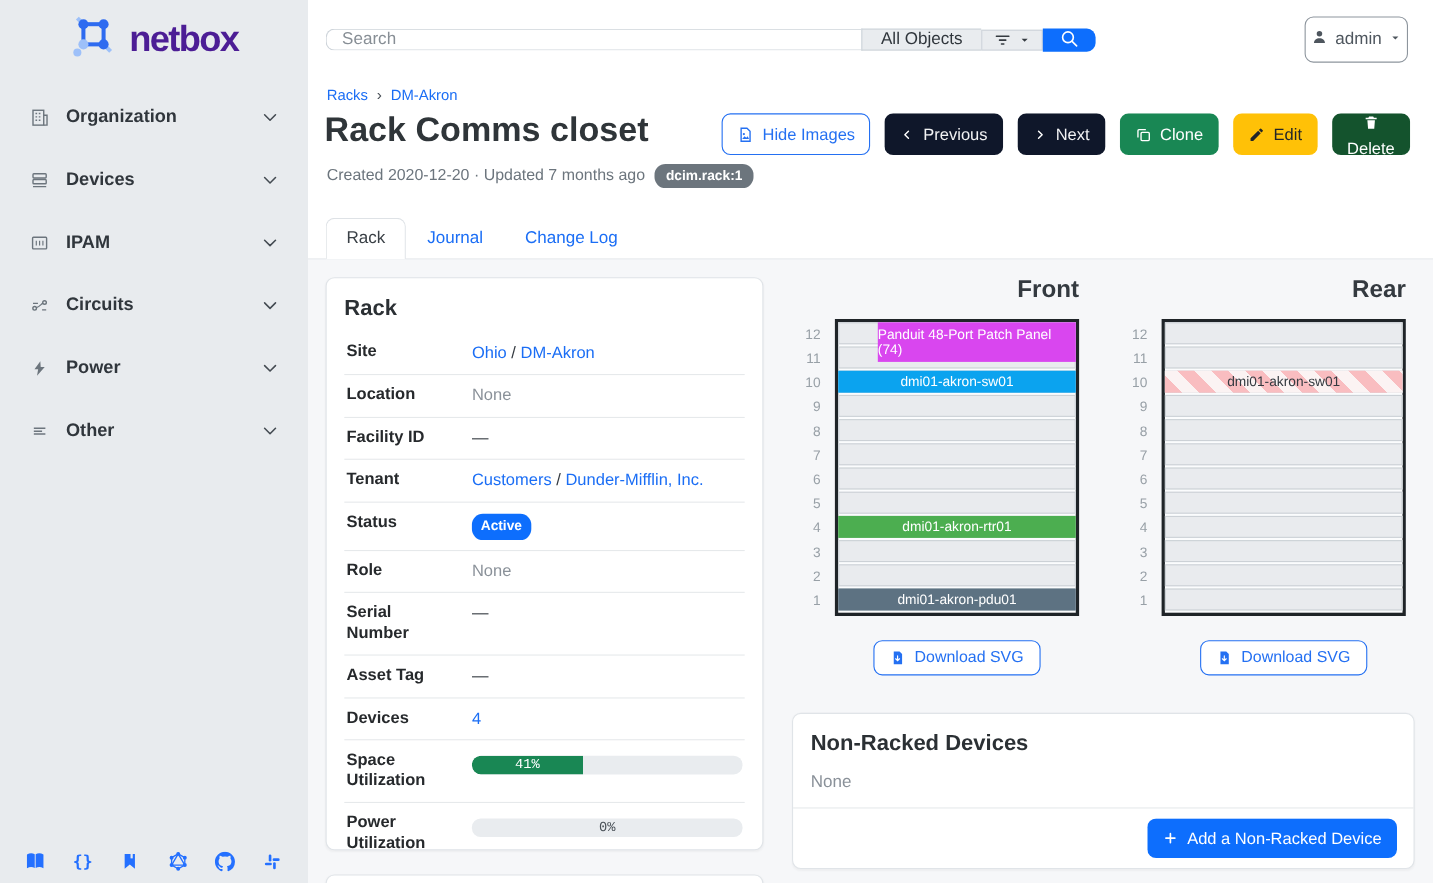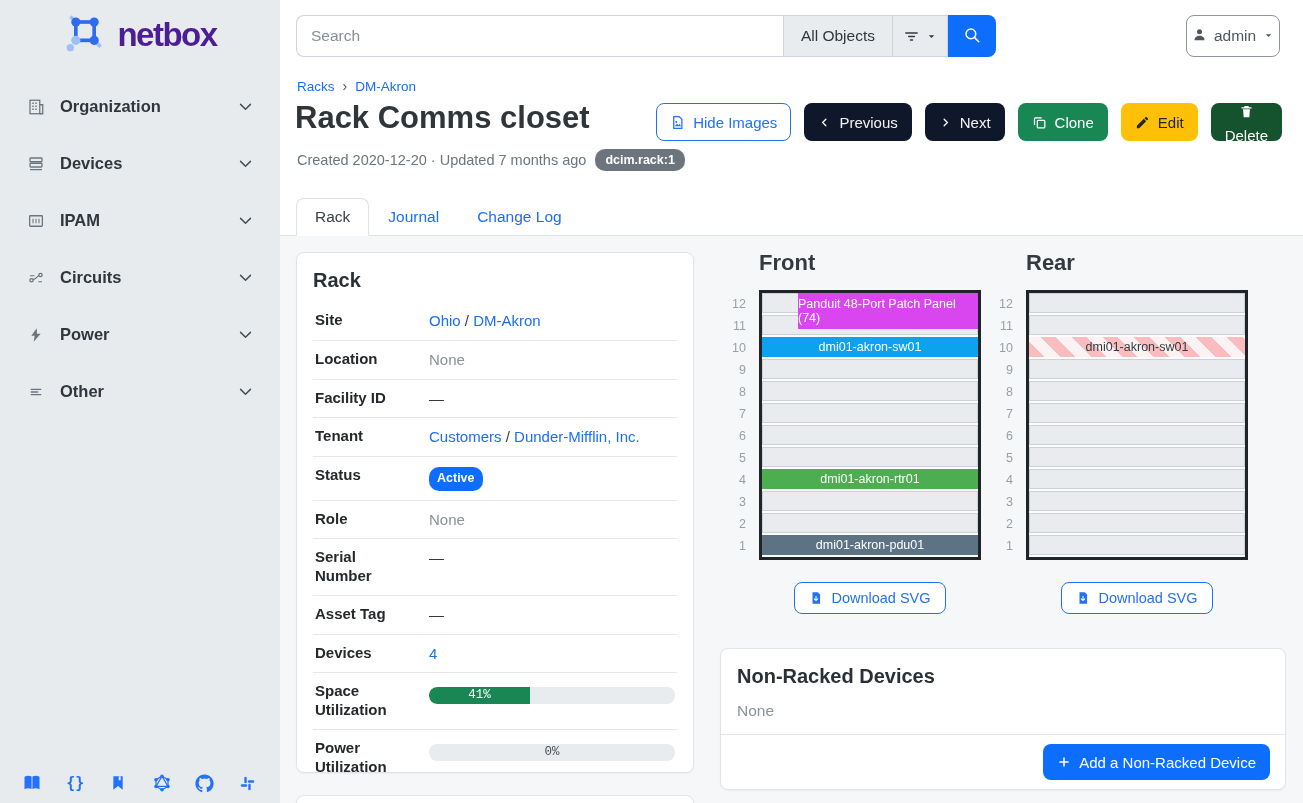--- a/index.html
+++ b/index.html
@@ -15,21 +15,21 @@
   .nav-icon { width:19px; height:19px; color:#6c757d; display:flex; align-items:center; justify-content:center; }
   .nav-label { font-size:16.5px; font-weight:bold; color:#30363c; }
   .nav-chev { margin-left:auto; color:#444b52; display:flex; }
   .side-footer { position:absolute; left:0; right:0; bottom:10px; display:flex; justify-content:space-between; padding:0 22px; align-items:center; }
   .side-footer .ficon { width:20px; height:20px; color:#2470ff; display:flex; align-items:center; justify-content:center; cursor:pointer; font-weight:bold; }
   .brace { font-family:"DejaVu Sans Mono", monospace; font-size:15px; font-weight:bold; color:#2470ff; }
 
   
   .hdr { position:absolute; left:280px; top:0; right:0; height:236px; background:#fff; }
   .search-row { position:absolute; left:16px; top:15px; right:23px; height:42px; display:flex; align-items:flex-start; }
-  .input-group { display:flex; width:700px; height:42px; }
+  .input-group { display:flex; width:700px; height:42px;align-items:center; }
   .search-input { flex:1; border:1px solid #ced4da; border-right:0; border-radius:8px 0 0 8px; padding:0 14px; font-size:15.5px; font-family:inherit; color:#495057; outline:none; }
   .search-input::placeholder { color:#878e95; }
   .seg { background:#e9ecef; border:1px solid #ced4da; display:flex; align-items:center; justify-content:center; font-size:15.5px; color:#30363c; cursor:pointer; font-family:inherit; }
   .seg-objects { padding:0 17px; border-right:0; }
   .seg-filter { width:56px; gap:6px; }
   .search-btn { width:48px; background:#0d6efd; border:0; border-radius:0 8px 8px 0; display:flex; align-items:center; justify-content:center; cursor:pointer; }
   .spacer { flex:1; }
   .admin-btn { height:42px; min-width:94px; background:#fff; border:1px solid #8d959d; border-radius:8px; display:flex; align-items:center; justify-content:center; gap:7px; font-size:15.5px; color:#4e565e; cursor:pointer; font-family:inherit; }
 
   .breadcrumb { position:absolute; left:17px; top:78px; font-size:13.5px; display:flex; align-items:center; gap:8px; }
@@ -64,21 +64,21 @@
   .tval a { color:#1b6ef5; text-decoration:none; cursor:pointer; }
   .muted { color:#8a9199; }
   .badge-active { display:inline-block; background:#0d6efd; color:#fff; font-size:12.5px; font-weight:bold; padding:4px 8px; border-radius:10px; }
   .progress { position:relative; height:17px; background:#e9ecef; border-radius:8px; overflow:hidden; margin-top:4px;font-family:Liberation Mono, monospace; }
   .pfill { position:absolute; left:0; top:0; bottom:0; border-radius:8px 0 0 8px; }
   .plabel { position:absolute; top:0; bottom:0; display:flex; align-items:center; justify-content:center; font-size:12.5px; }
   .card-bottom { left:16px; top:559px; width:398px; height:40px; }
 
   
   .elevation { position:absolute; width:260px; top:14px; }
-  .elev-title { font-size:22px; font-weight:bold; color:#343a40; text-align:left; padding-left:38px; margin-bottom:14px; }
+  .elev-title { font-size:22px; font-weight:bold; color:#343a40; text-align:right; padding-left:38px; margin-bottom:14px; }
   .elev-body { display:flex; }
   .unit-col { width:30px; margin-right:8px; padding-top:3px; }
   .unit { height:22px; line-height:22px; font-size:12.5px; color:#98a0a7; text-align:right; padding-right:5px; }
   .rack { position:relative; width:222px; height:270px; border:3px solid #1f2428; background:#fbfcfd; }
   .slots { position:absolute; inset:0; }
   .slot { height:20px; margin-bottom:2px; background:#e9ebee; border:1px solid #ccd1d6; }
   .devs { position:absolute; inset:0; }
   .device { position:absolute; left:0; right:0; display:flex; align-items:center; justify-content:center; font-size:12.5px; cursor:pointer; }
   .device.striped { background:repeating-linear-gradient(45deg,#f9bdc0 0 11px,#fbf3f3 11px 22px); color:#343a40; }
   .dl-row { margin-top:22px; padding-left:38px; display:flex; justify-content:center; }
@@ -469,21 +469,21 @@
           <svg width="14" height="14" viewBox="0 0 24 24">
               <path d="M6 2h9l4 4v16H6z" fill="#2470f2"></path>
               <path d="M12 9v7M9 13.5l3 3 3-3" stroke="#fff" stroke-width="1.8" fill="none" stroke-linecap="round"></path>
             </svg>
         </span>
         <span>Download SVG</span>
       </button>
     </div>
   </div>
 
-  <div class="elevation" style="left:708px">
+  <div class="elevation" style="left:738px">
     <div class="elev-title">Rear</div>
     <div class="elev-body">
       <div class="unit-col">
           <div class="unit">12</div>
           <div class="unit">11</div>
           <div class="unit">10</div>
           <div class="unit">9</div>
           <div class="unit">8</div>
           <div class="unit">7</div>
           <div class="unit">6</div>

